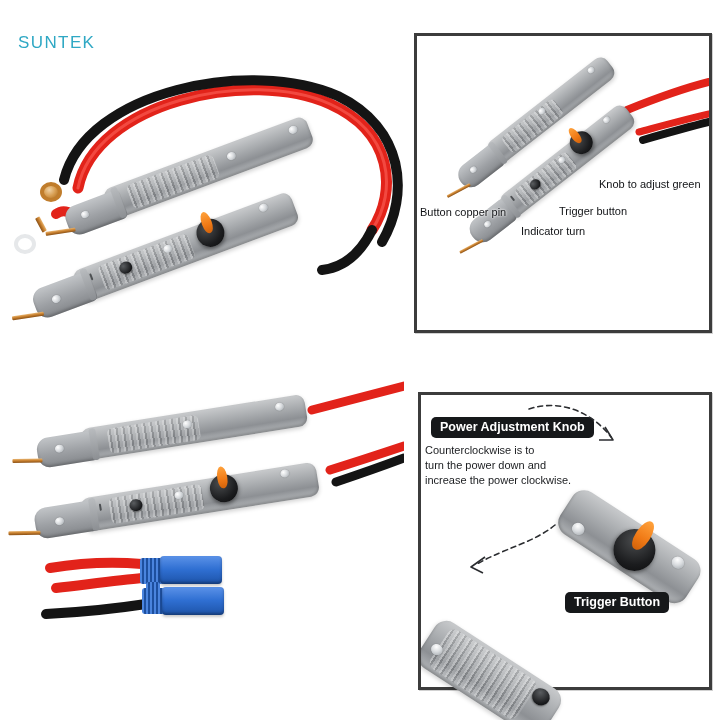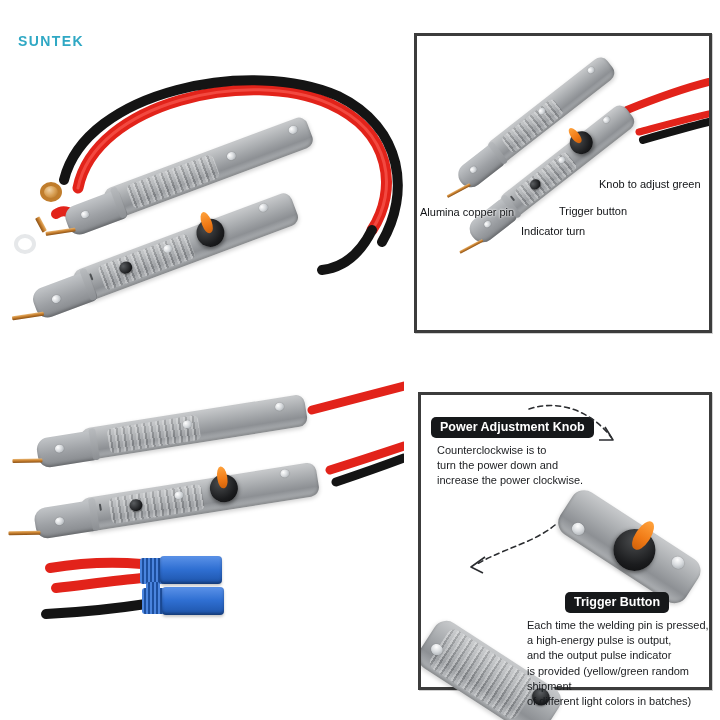--- a/index.html
+++ b/index.html
@@ -7,21 +7,21 @@
     width: 720px; height: 720px;
     background: #ffffff;
     font-family: "Liberation Sans", sans-serif;
     overflow: hidden;
   }
   #page { position: relative; width: 720px; height: 720px; background: #ffffff; }
 
   
   .brand {
     position: absolute; left: 18px; top: 33px;
-    font-size: 14px; font-weight: bold; letter-spacing: 1.4px;
+    font-size: 17px; font-weight: normal; letter-spacing: 1.4px;
     color: #2FA8C4;
   }
 
   
   .panel {
     position: absolute; background: #ffffff;
     border: 3px solid #3c3c3c;
     box-shadow: 1px 1px 0 rgba(0,0,0,.18);
   }
   #panel-top-right    { left: 414px; top: 33px;  width: 298px; height: 300px; }
@@ -259,32 +259,32 @@
         <div class="led-slot" style="left:62px; top:14px; width:2px; height:6px;"></div>
         <div class="trigger-dot" style="left:84px; top:15px; width:11px; height:10px;"></div>
         <div class="screw" style="left:24px; top:19px; width:7px; height:6px;"></div>
         <div class="screw" style="left:122px; top:14px; width:7px; height:6px;"></div>
         <div class="screw" style="left:182px; top:10px; width:7px; height:6px;"></div>
         <div class="knob-base" style="left:140px; top:4px; width:23px; height:23px;"></div>
         <div class="knob-pointer" style="left:147px; top:-3px; width:8px; height:18px;"></div>
       </div>
 
       
-      <div class="callout" style="left:3px; top:170px;">Alumina copper pin</div>
+      <div class="callout" style="left:3px; top:170px;">Button copper pin</div>
       <div class="callout" style="left:104px; top:189px;">Indicator turn</div>
       <div class="callout" style="left:142px; top:169px;">Trigger button</div>
       <div class="callout" style="left:182px; top:142px;">Knob to adjust green</div>
     </div>
   </div>
 
   <div class="panel" id="panel-bottom-right">
     <div class="stage" id="photo-knob">
 
       <div class="tag" style="left:10px; top:22px;">Power Adjustment Knob</div>
-      <div class="blurb" style="left:16px; top:48px; width:160px;">Counterclockwise is to
+      <div class="blurb" style="left:4px; top:48px; width:160px;">Counterclockwise is to
 turn the power down and
 increase the power clockwise.</div>
 
       <svg class="dash-arrow" style="left:104px; top:2px;" width="112" height="52">
         <path d="M4 12 C 34 2, 66 14, 86 40" fill="none" stroke="#2b2d30" stroke-width="1.6" stroke-dasharray="5 4" stroke-linecap="round"></path>
         <path d="M80 30 L 88 43 L 74 43" fill="none" stroke="#2b2d30" stroke-width="1.6" stroke-linejoin="round"></path>
       </svg>
 
       <div class="pen" style="left:146px; top:66px; width:160px; height:88px; transform:rotate(33deg);">
         <div class="pen-body" style="left:0px; top:20px; width:150px; height:50px; border-radius:14px;"></div>
@@ -300,21 +300,16 @@
       </svg>
 
       <div class="pen" style="left:6px; top:198px; width:160px; height:92px; transform:rotate(33deg);">
         <div class="pen-body" style="left:0px; top:18px; width:148px; height:54px; border-radius:14px;"></div>
         <div class="pen-grip" style="left:14px; top:22px; width:104px; height:46px; border-radius:8px;"></div>
         <div class="trigger-dot" style="left:118px; top:24px; width:18px; height:17px;"></div>
         <div class="screw" style="left:8px; top:44px; width:12px; height:11px;"></div>
       </div>
 
       <div class="tag" style="left:144px; top:197px;">Trigger Button</div>
-      <div class="blurb" style="left:106px; top:223px; width:182px;">Each time the welding pin is pressed,
-a high-energy pulse is output,
-and the output pulse indicator
-is provided (yellow/green random shipment
-of different light colors in batches)</div>
     </div>
   </div>
 
 </div>
 
 </body></html>

